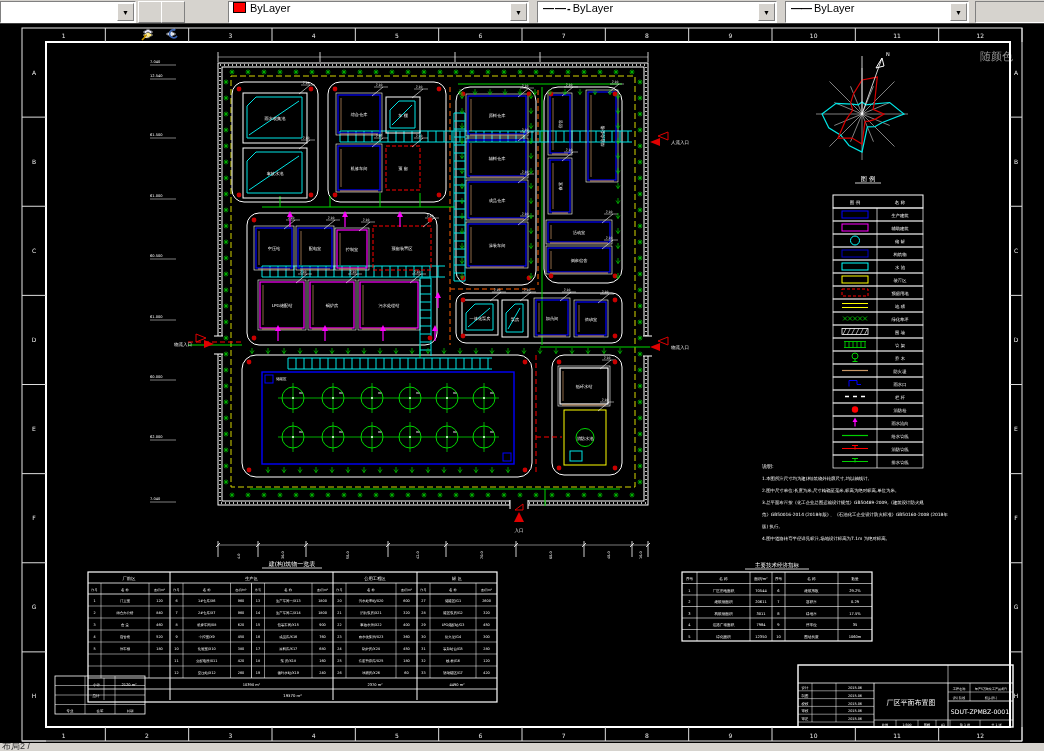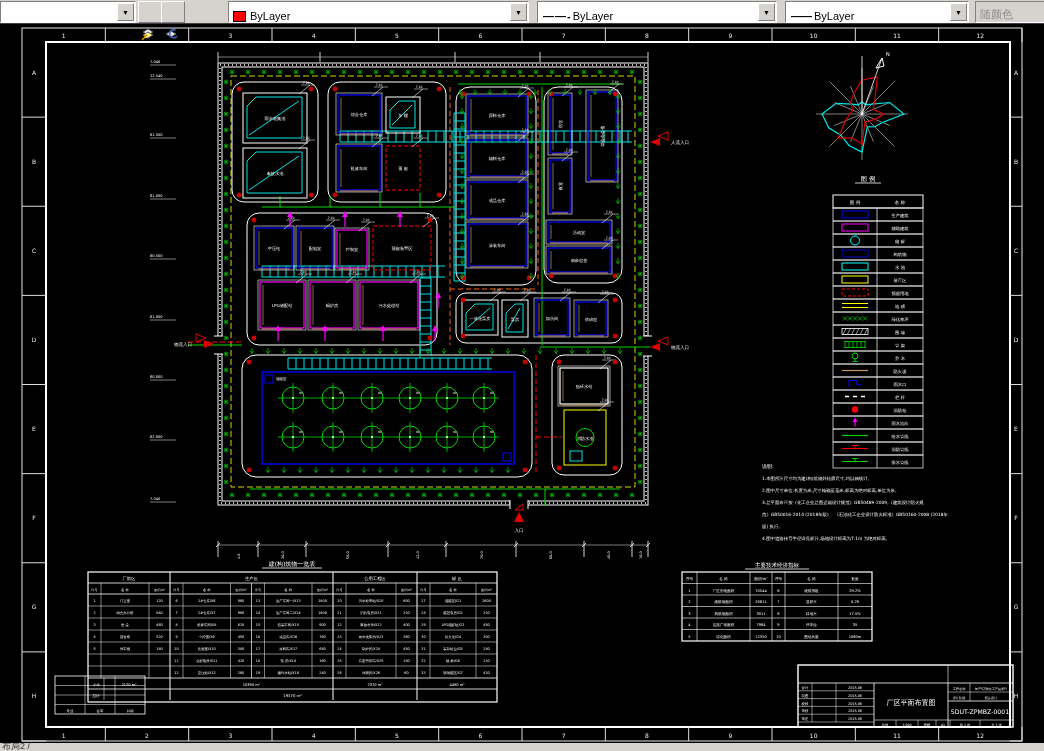--- a/index.html
+++ b/index.html
@@ -4,21 +4,21 @@
 <style>
   html,body{margin:0;padding:0;background:#000;}
   #app{position:relative;width:1044px;height:751px;background:#000;overflow:hidden;
        font-family:"Liberation Sans",sans-serif;}
   
   #toolbar{position:absolute;left:0;top:0;width:1044px;height:23px;background:#d6d3ce;
            border-bottom:1px solid #404040;}
   .combo{position:absolute;top:1px;height:20px;background:#fff;
          border-top:1px solid #808080;border-left:1px solid #808080;
          border-bottom:1px solid #fff;border-right:1px solid #fff;
-         display:flex;align-items:flex-end;font-size:11px;color:#000;}
+         display:flex;align-items:flex-start;font-size:11px;color:#000;}
   .combo .arrowbtn{position:absolute;right:1px;top:1px;width:15px;height:16px;background:#d6d3ce;
          border-top:1px solid #fff;border-left:1px solid #fff;
          border-bottom:1px solid #808080;border-right:1px solid #808080;
          font-size:7px;color:#000;display:flex;align-items:center;justify-content:center;}
   .tbtn{position:absolute;top:1px;width:22px;height:20px;background:#d6d3ce;
         border-top:1px solid #fff;border-left:1px solid #fff;
         border-bottom:1px solid #808080;border-right:1px solid #808080;
         display:flex;align-items:center;justify-content:center;}
   .swatch{width:11px;height:9px;margin:0 4px 0 4px;border:1px solid #000;}
   .ltglyph{letter-spacing:-1px;margin:0 3px 0 5px;font-weight:bold;}

